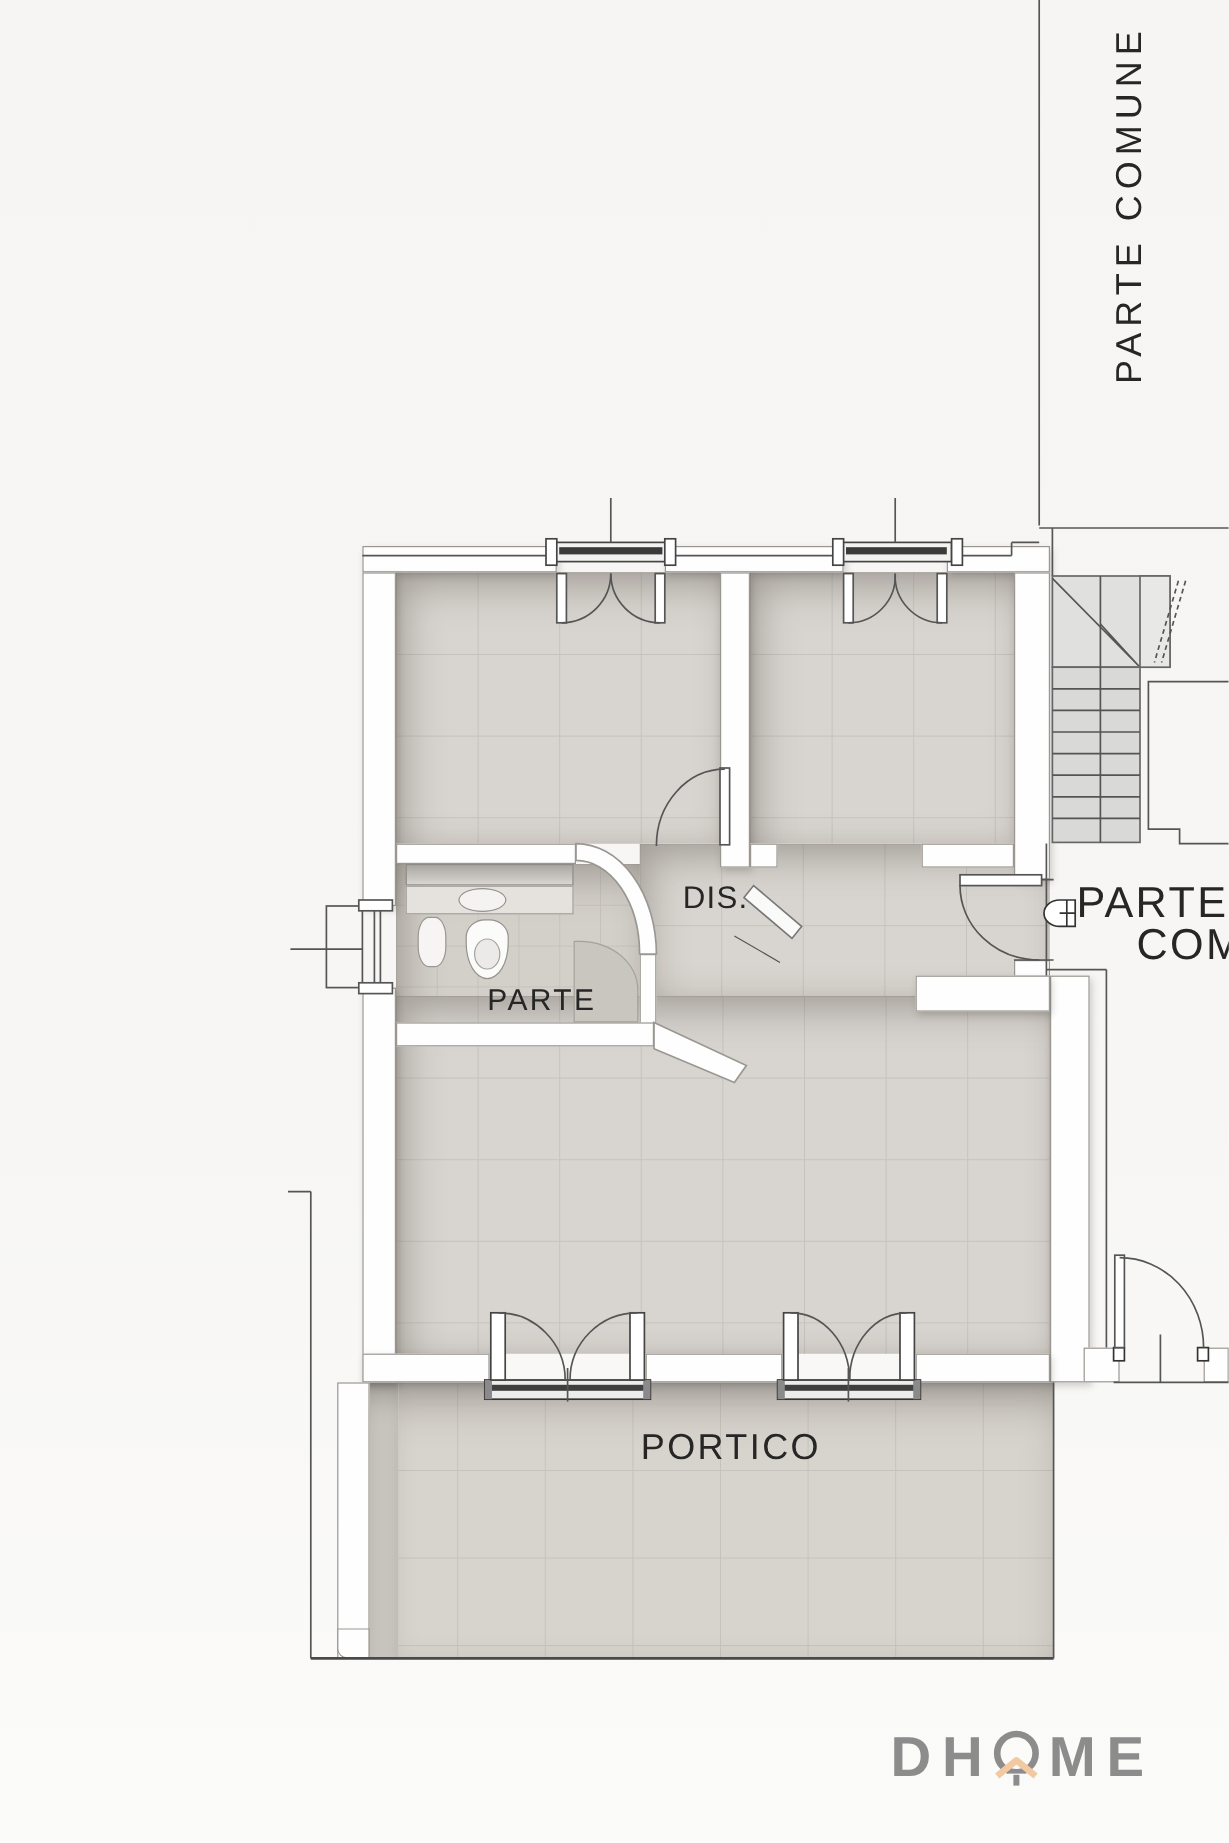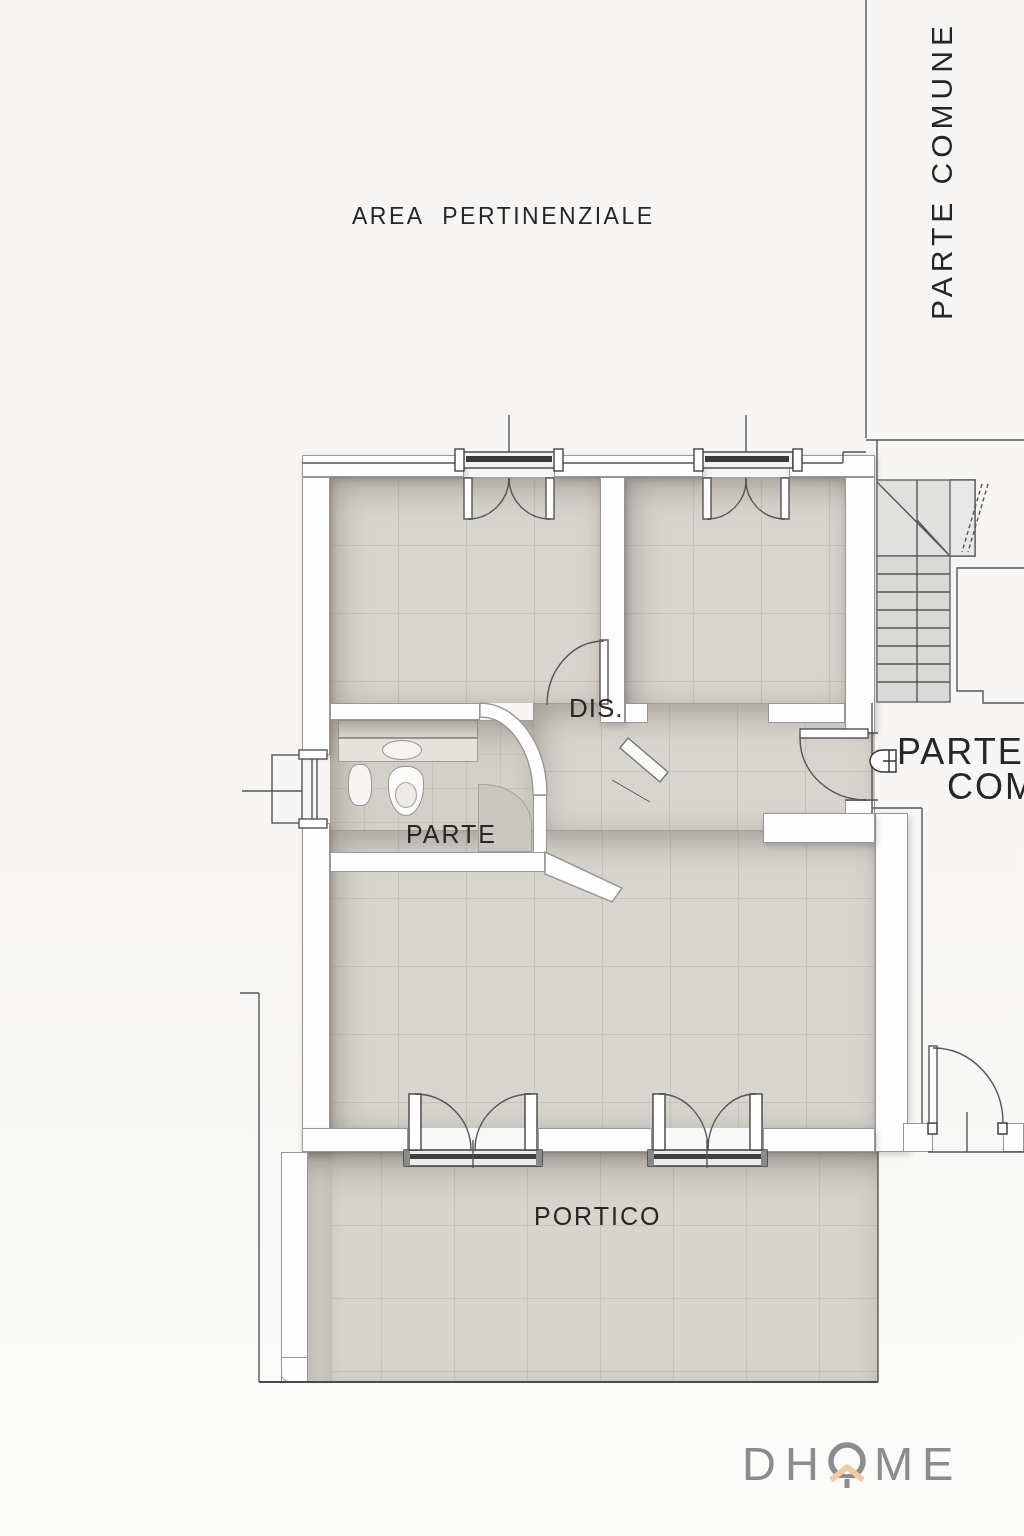--- a/index.html
+++ b/index.html
@@ -39,26 +39,26 @@
     white-space:nowrap;
   }
   .lab-area{font-size:23px;letter-spacing:2.5px;word-spacing:10px;}
   .lab-vert{
     font-size:30px;letter-spacing:5px;
     writing-mode:vertical-rl;transform:rotate(180deg);
   }
   .lab-parte{font-size:36px;letter-spacing:2px;}
   .lab-dis{font-size:26px;letter-spacing:1px;}
   .lab-bagno{font-size:25px;letter-spacing:2px;}
-  .lab-portico{font-size:25px;letter-spacing:2px;margin-top:12px;}
+  .lab-portico{font-size:30px;letter-spacing:2px;}
   .fixture{position:absolute;z-index:3;box-sizing:border-box;}
   #logo{
     position:absolute;left:742px;top:1436px;z-index:4;
     display:flex;align-items:center;
-    font-size:47px;font-weight:normal;color:#8c8c8c;letter-spacing:9px;
+    font-size:47px;font-weight:bold;color:#8c8c8c;letter-spacing:9px;
   }
   #logo .oicon{margin:0 6px 0 -2px;}
 </style>
 </head>
 <body>
 
 <div id="plan">
 
   <div class="floor" style="left:330px;top:477px;width:270px;height:226px;"></div>
   <div class="floor" style="left:625px;top:477px;width:220px;height:226px;"></div>
@@ -210,25 +210,24 @@
 
     <g>
       <rect x="928" y="1123" width="9" height="11" fill="#fff" stroke="#333"></rect>
       <rect x="998" y="1123" width="9" height="11" fill="#fff" stroke="#333"></rect>
       <rect x="929" y="1046" width="8" height="77" fill="#fff"></rect>
       <path d="M933,1048 A70,75 0 0 1 1003,1123"></path>
       <path d="M967,1112 V1152"></path>
     </g>
   </svg>
 
-  <div class="label lab-area" style="left:352px;top:203px;">AREA PERTINENZIALE</div>
   <div class="label lab-vert" style="left:925px;top:40px;height:280px;">PARTE COMUNE</div>
   <div class="label lab-parte" style="left:897px;top:731px;">PARTE</div>
   <div class="label lab-parte" style="left:947px;top:766px;">COMUNE</div>
-  <div class="label lab-dis" style="left:569px;top:693px;">DIS.</div>
+  <div class="label lab-dis" style="left:569px;top:733px;">DIS.</div>
   <div class="label lab-bagno" style="left:406px;top:820px;">PARTE</div>
   <div class="label lab-portico" style="left:534px;top:1190px;">PORTICO</div>
 
   <div id="logo">
     <span>DH</span>
     <svg class="oicon" width="42" height="52" viewBox="0 0 42 52">
       <circle cx="21" cy="23" r="16" fill="none" stroke="#8c8c8c" stroke-width="5.5"></circle>
       <rect x="14" y="40" width="14" height="9" fill="#fbfafa"></rect>
       <path d="M5,42 L21,29 L37,42" fill="none" stroke="#f2c9a0" stroke-width="5.5" stroke-linejoin="round"></path>
       <rect x="18.5" y="41" width="5" height="9" fill="#8c8c8c"></rect>

